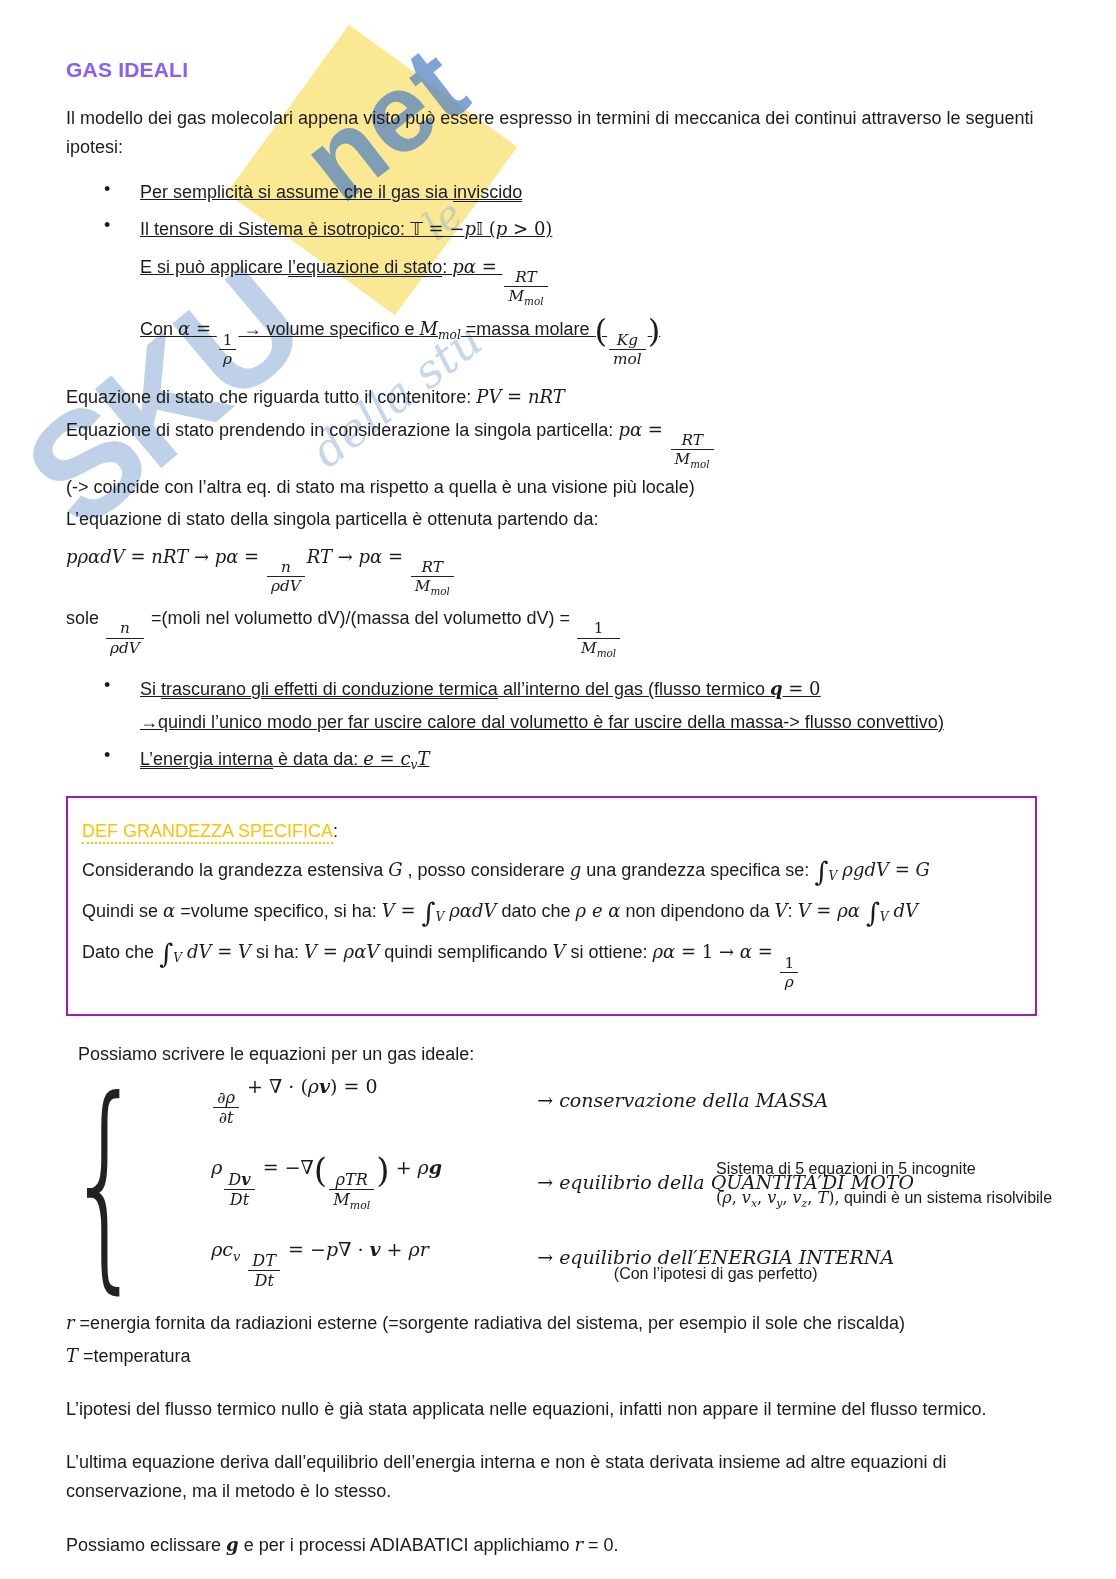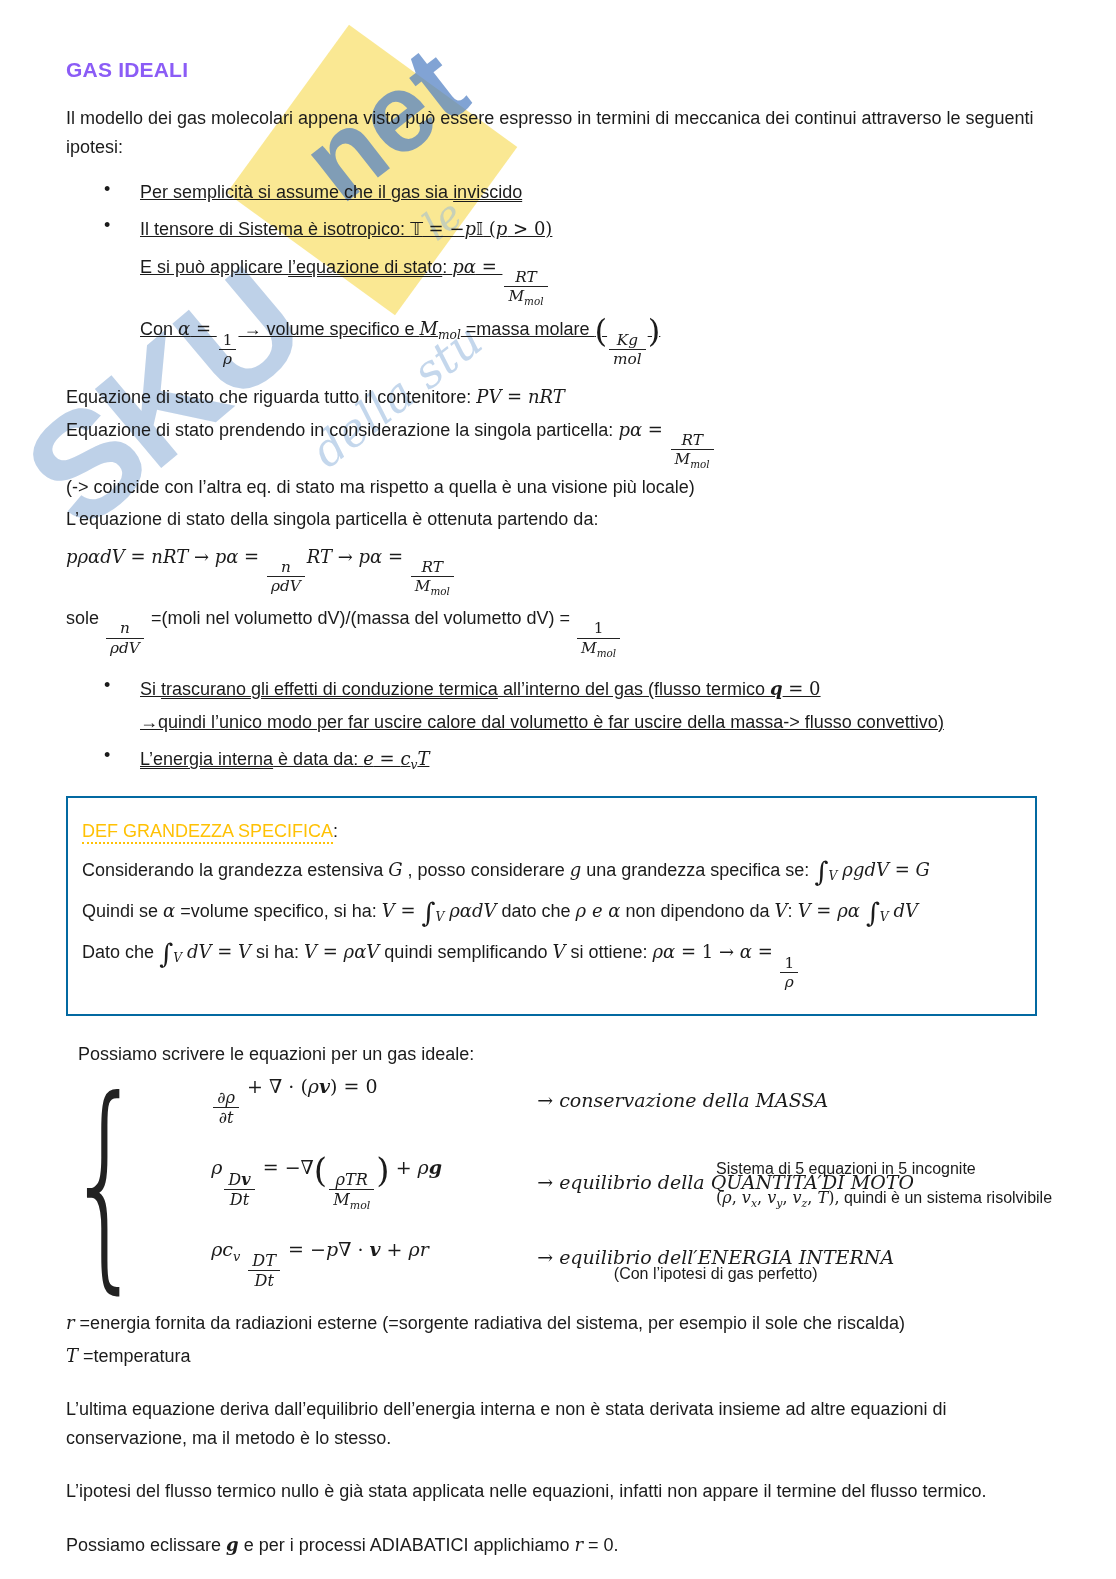--- a/index.html
+++ b/index.html
@@ -42,21 +42,21 @@
   .r-u{text-decoration:underline;text-underline-offset:3px;}
   .r-sub{font-family:"DejaVu Serif",serif;font-style:italic;font-size:.68em;vertical-align:-.35em;}
   .r-int{font-family:"DejaVu Serif",serif;font-size:1.5em;vertical-align:-.2em;line-height:1;}
   .r-big{font-family:"DejaVu Serif",serif;font-size:1.8em;font-weight:300;vertical-align:-.22em;line-height:1;}
   .frac{display:inline-flex;flex-direction:column;text-align:center;
         vertical-align:-.62em;font-size:.85em;line-height:1.18;margin:0 2px;}
   .frac .num{padding:0 4px;}
   .frac .den{border-top:1.3px solid #222;padding:0 4px;}
 
   
-  .defbox{border:2px solid #0369a1;margin:20px 17px 6px 0;padding:10px 14px 14px 14px;}
+  .defbox{border:2px solid #a21caf;margin:20px 17px 6px 0;padding:10px 14px 14px 14px;}
   .defbox .boxtitle{color:#FFC104;border-bottom:2px dotted #FFC104;padding-bottom:1px;}
   .defbox .line{margin:9px 0;}
 
   
   .sysintro{margin:24px 0 4px 12px;}
   .system{position:relative;display:flex;align-items:center;margin:6px 0 18px 0;min-height:215px;}
   .brace{font-family:"DejaVu Sans",sans-serif;font-size:225px;font-weight:200;
          transform:scaleX(.55);transform-origin:left center;line-height:.9;
          margin-right:-14px;color:#222;}
   .eqcol{display:flex;flex-direction:column;gap:26px;padding-left:16px;}
@@ -191,17 +191,17 @@
       <span class="line"><span>Sistema di 5 equazioni in 5 incognite</span></span>
       <span class="line"><span class="r-m">(</span><span class="r-i">ρ</span><span class="r-m">, </span><span class="r-i">v</span><span class="r-sub">x</span><span class="r-m">, </span><span class="r-i">v</span><span class="r-sub">y</span><span class="r-m">, </span><span class="r-i">v</span><span class="r-sub">z</span><span class="r-m">, </span><span class="r-i">T</span><span class="r-m">),</span><span> quindi è un sistema risolvibile</span></span>
     </div>
   </div>
 
   <div class="par legend">
     <span class="line"><span class="r-i">r</span><span> =energia fornita da radiazioni esterne (=sorgente radiativa del sistema, per esempio il sole che riscalda)</span></span>
     <span class="line"><span class="r-i">T</span><span> =temperatura</span></span>
   </div>
 
+  <p class="par gap-top"><span>L’ipotesi del flusso termico nullo è già stata applicata nelle equazioni, infatti non appare il termine del flusso termico.</span></p>
   <p class="par gap-top"><span>L’ultima equazione deriva dall’equilibrio dell’energia interna e non è stata derivata insieme ad altre equazioni di conservazione, ma il metodo è lo stesso.</span></p>
-  <p class="par gap-top"><span>L’ipotesi del flusso termico nullo è già stata applicata nelle equazioni, infatti non appare il termine del flusso termico.</span></p>
   <p class="par gap-top"><span>Possiamo eclissare </span><span class="r-bi">g</span><span> e per i processi ADIABATICI applichiamo </span><span class="r-i">r</span><span> = 0.</span></p>
 
 </div>
 
 </body></html>

